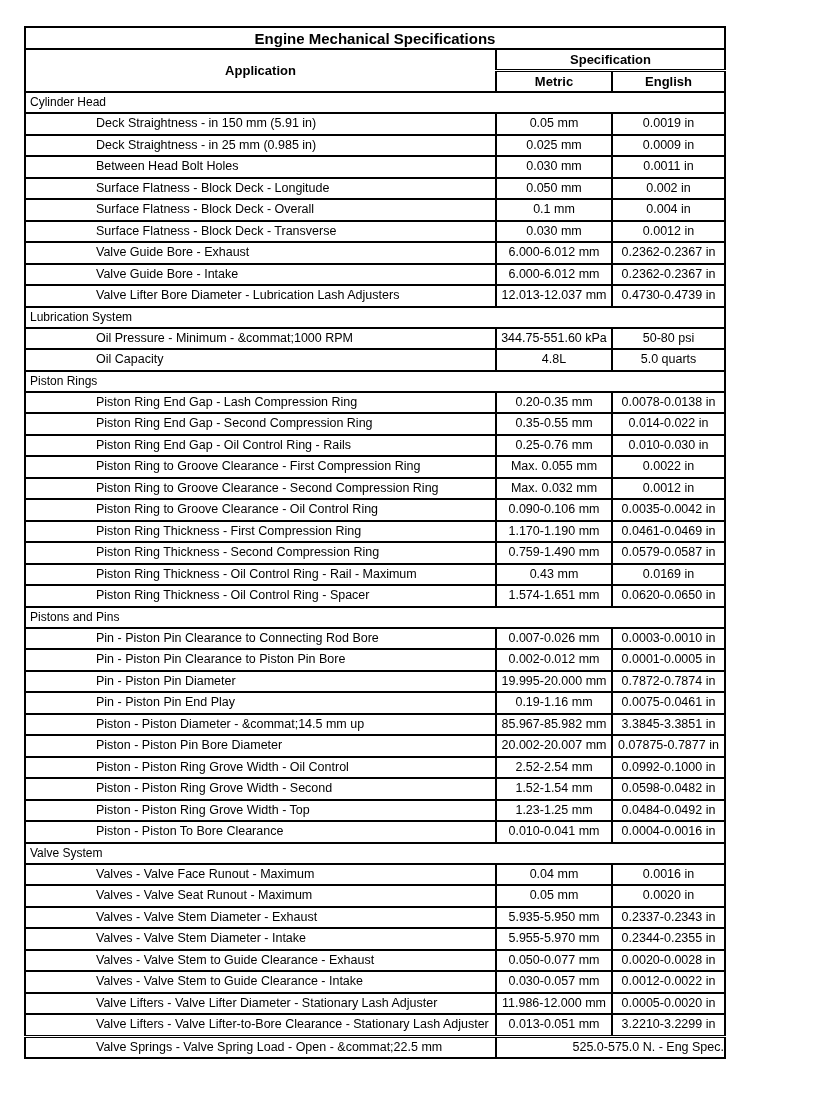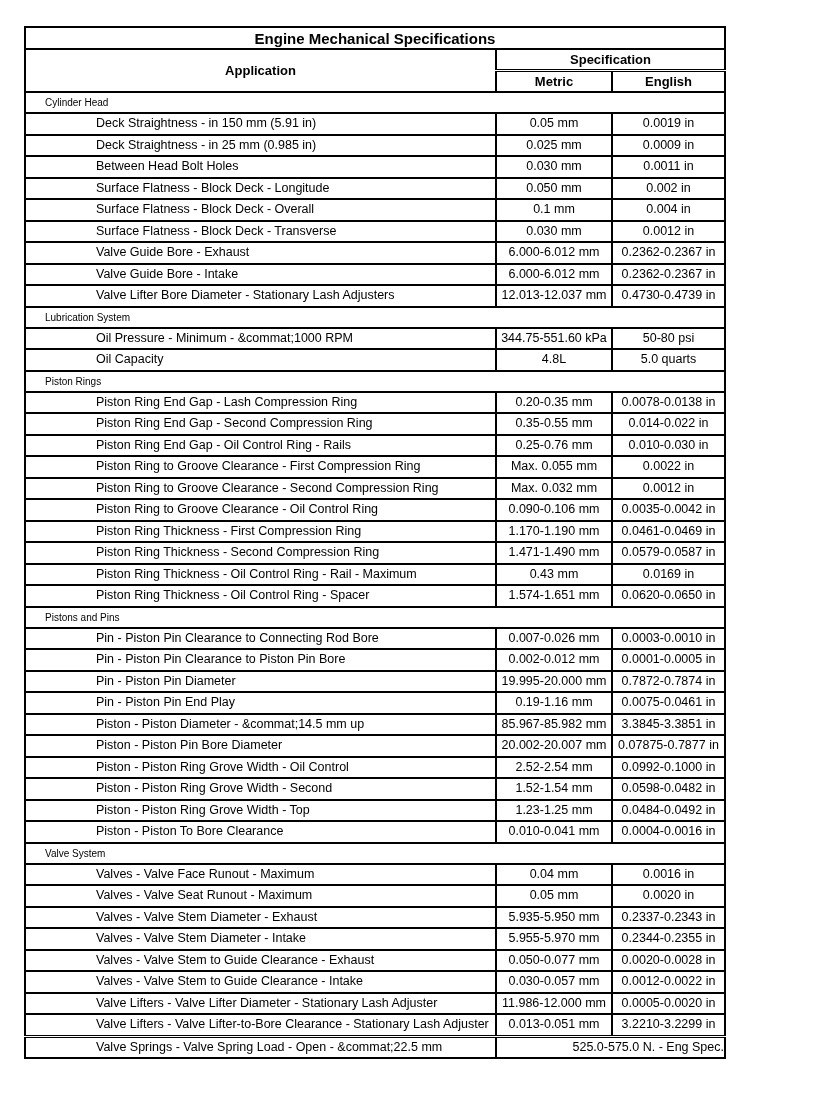--- a/index.html
+++ b/index.html
@@ -7,21 +7,21 @@
   .sheet { position: absolute; left: 24px; top: 26px; width: 700px; }
   table { border-collapse: collapse; width: 700px; table-layout: fixed; }
   td, th { border: 2px solid #000; padding: 0; font-size: 12.5px; line-height: 19px; height: 19px; white-space: nowrap; overflow: hidden; }
   col.c-app { width: 471px; }
   col.c-met { width: 116px; }
   col.c-eng { width: 113px; }
   .title { text-align: center; font-weight: bold; font-size: 15px; height: 20px; }
   .hdr { text-align: center; font-weight: bold; font-size: 13px; }
   .hdr-app { height: 40px; }
   .hdr-sub { border-top: 3px double #000; }
-  .section { text-align: left; padding-left: 19px; font-size: 10px; border-radius: 8px; }
+  .section { text-align: left; padding-left: 4px; font-size: 12px; border-radius: 8px; }
   .app { padding-left: 70px; text-align: left; }
   .val { text-align: center; }
   tr.item td { height: 19.5px; }
   tr.last-item td { border-bottom: 3px double #000; margin-top: 48px; }
   .span2 { text-align: right; }
 </style>
 </head>
 <body>
 
 <div class="sheet">
@@ -82,21 +82,21 @@
           <td class="app">Valve Guide Bore - Exhaust</td>
           <td class="val">6.000-6.012 mm</td>
           <td class="val">0.2362-0.2367 in</td>
         </tr>
         <tr class="item">
           <td class="app">Valve Guide Bore - Intake</td>
           <td class="val">6.000-6.012 mm</td>
           <td class="val">0.2362-0.2367 in</td>
         </tr>
         <tr class="item">
-          <td class="app">Valve Lifter Bore Diameter - Stationary Lash Adjusters</td>
+          <td class="app">Valve Lifter Bore Diameter - Lubrication Lash Adjusters</td>
           <td class="val">12.013-12.037 mm</td>
           <td class="val">0.4730-0.4739 in</td>
         </tr>
         <tr>
           <td colspan="3" class="section">Lubrication System</td>
         </tr>
         <tr class="item">
           <td class="app">Oil Pressure - Minimum - &amp;commat;1000 RPM</td>
           <td class="val">344.75-551.60 kPa</td>
           <td class="val">50-80 psi</td>
@@ -139,21 +139,21 @@
           <td class="val">0.090-0.106 mm</td>
           <td class="val">0.0035-0.0042 in</td>
         </tr>
         <tr class="item">
           <td class="app">Piston Ring Thickness - First Compression Ring</td>
           <td class="val">1.170-1.190 mm</td>
           <td class="val">0.0461-0.0469 in</td>
         </tr>
         <tr class="item">
           <td class="app">Piston Ring Thickness - Second Compression Ring</td>
-          <td class="val">1.471-1.490 mm</td>
+          <td class="val">0.759-1.490 mm</td>
           <td class="val">0.0579-0.0587 in</td>
         </tr>
         <tr class="item">
           <td class="app">Piston Ring Thickness - Oil Control Ring - Rail - Maximum</td>
           <td class="val">0.43 mm</td>
           <td class="val">0.0169 in</td>
         </tr>
         <tr class="item">
           <td class="app">Piston Ring Thickness - Oil Control Ring - Spacer</td>
           <td class="val">1.574-1.651 mm</td>

